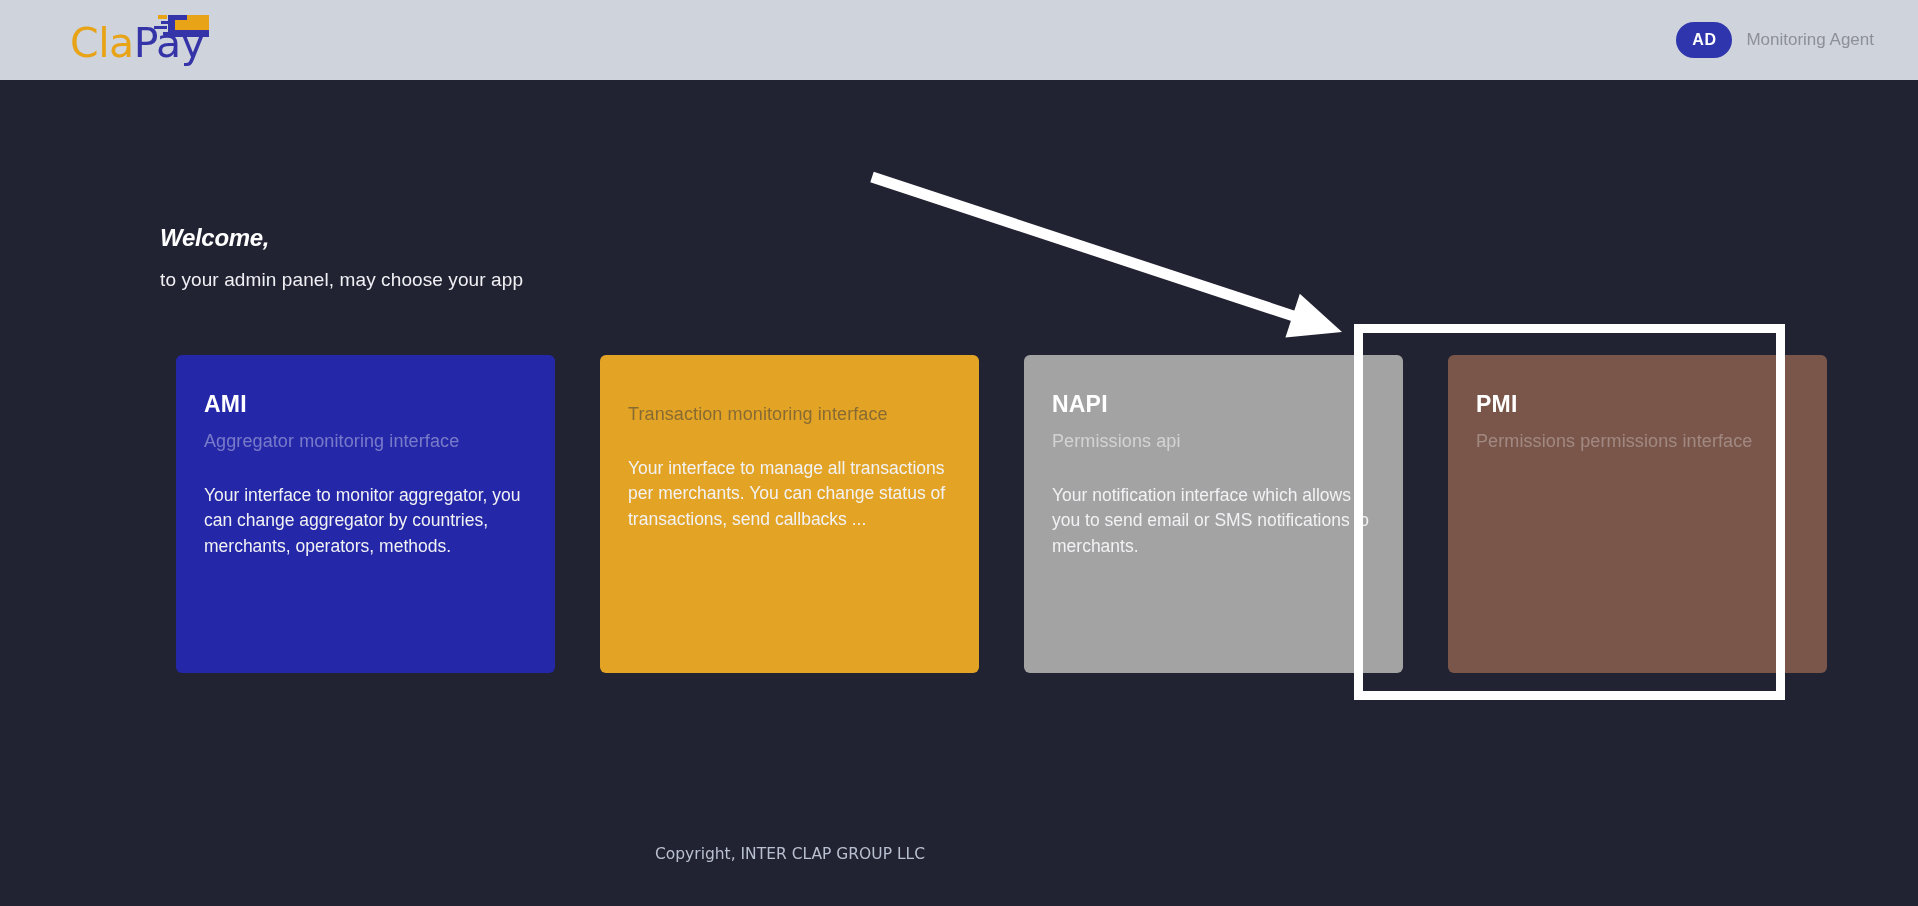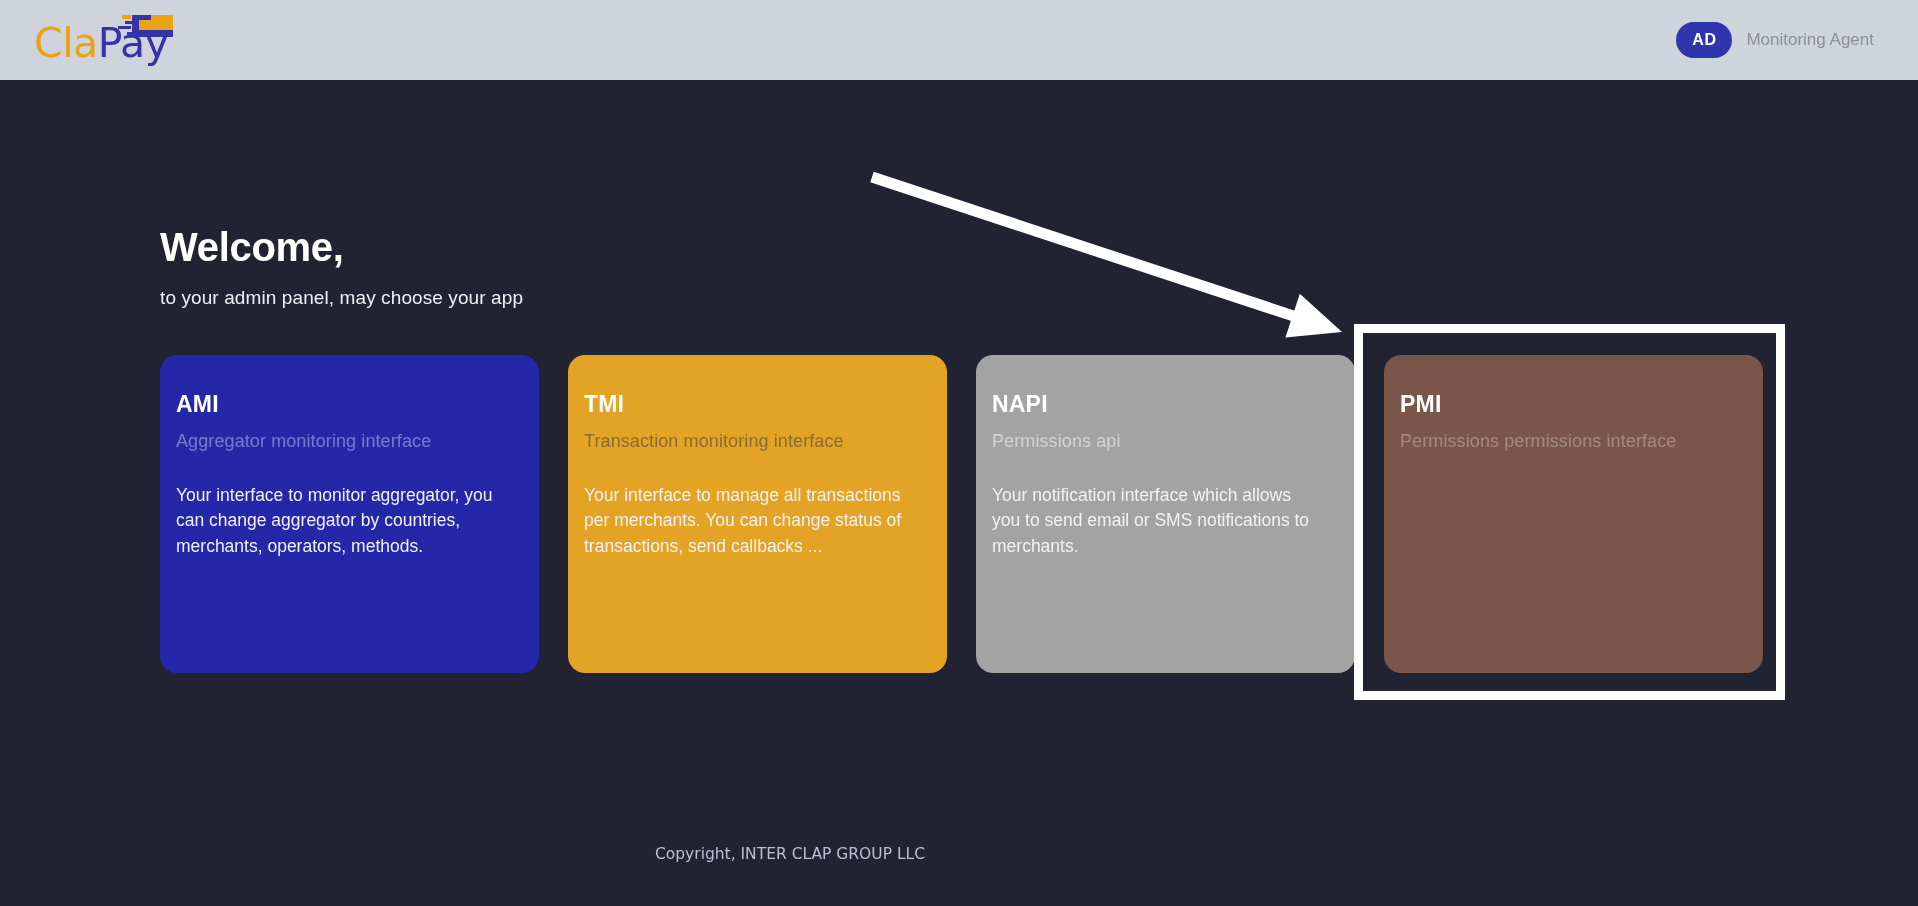--- a/index.html
+++ b/index.html
@@ -8,21 +8,21 @@
     background:#212232;
     font-family:"Liberation Sans", sans-serif;
     overflow:hidden;
   }
   #root { position:relative; width:1918px; height:906px; background:#212232; }
 
   
   .header {
     position:absolute; left:0; top:0; width:1918px; height:80px;
     background:#ced3dc;
-    display:flex; align-items:center; justify-content:space-between;
+    display:flex; align-items:center; justify-content:space-between;padding-left:36px;
   }
   .logo-wrap { position:relative; margin-left:34px; width:150px; height:62px; }
   .logo-icon { position:absolute; left:78px; top:2px; width:64px; height:34px; }
   .logo-text {
     position:absolute; left:0; top:14px;
     font-size:41px; letter-spacing:-0.5px; line-height:1;
     font-family:"DejaVu Sans", sans-serif; font-weight:400;
   }
   .logo-cla { color:#e8a317; }
   .logo-pay { color:#3533a8; }
@@ -32,33 +32,34 @@
     width:56px; height:36px; border-radius:18px;
     background:#2f35ac; color:#fff;
     display:flex; align-items:center; justify-content:center;
     font-size:16px; font-weight:700; letter-spacing:0.5px;
   }
   .user-name { color:#8d8f99; font-size:17px; }
 
   
   .welcome-block { position:absolute; left:160px; top:225px; }
   .welcome-title {
-    color:#ffffff; font-size:40px; font-weight:700; letter-spacing:-0.3px;
+    color:#ffffff; font-size:24px; font-weight:700; letter-spacing:-0.3px;
     line-height:1.1;
+    font-style:italic;
   }
   .welcome-sub {
     color:#f0f0f4; font-size:19px; font-weight:400;
     margin-top:18px; letter-spacing:0.1px;
   }
 
   
   .cards { position:absolute; left:160px; top:355px; display:flex; gap:29px; }
   .card {
-    width:379px; height:318px; border-radius:17px;
-    padding:36px 24px 0 16px; position:relative;
+    width:379px; height:318px; border-radius:6px;
+    padding:36px 24px 0 28px; position:relative;margin-left:16px;
   }
   .card-title {
     font-size:23px; font-weight:700; color:#ffffff; letter-spacing:0.2px;
   }
   .card-sub {
     font-size:18px; margin-top:13px; letter-spacing:0.1px;
     color:rgba(255,255,255,0.38);
   }
   .card-desc {
     font-size:17.5px; line-height:1.45; color:#f2f2f4;
@@ -119,21 +120,20 @@
 
   <div class="cards">
 
     <div class="card card-ami" style="background: rgb(36, 39, 168);">
       <div class="card-title">AMI</div>
       <div class="card-sub">Aggregator monitoring interface</div>
       <div class="card-desc">Your interface to monitor aggregator, you can change aggregator by countries, merchants, operators, methods.</div>
     </div>
 
     <div class="card card-tmi" style="background: rgb(227, 164, 38);">
-      <div class="card-title">TMI</div>
       <div class="card-sub">Transaction monitoring interface</div>
       <div class="card-desc">Your interface to manage all transactions per merchants. You can change status of transactions, send callbacks ...</div>
     </div>
 
     <div class="card card-napi" style="background: rgb(163, 163, 164);">
       <div class="card-title">NAPI</div>
       <div class="card-sub">Permissions api</div>
       <div class="card-desc">Your notification interface which allows you to send email or SMS notifications to merchants.</div>
     </div>
 

